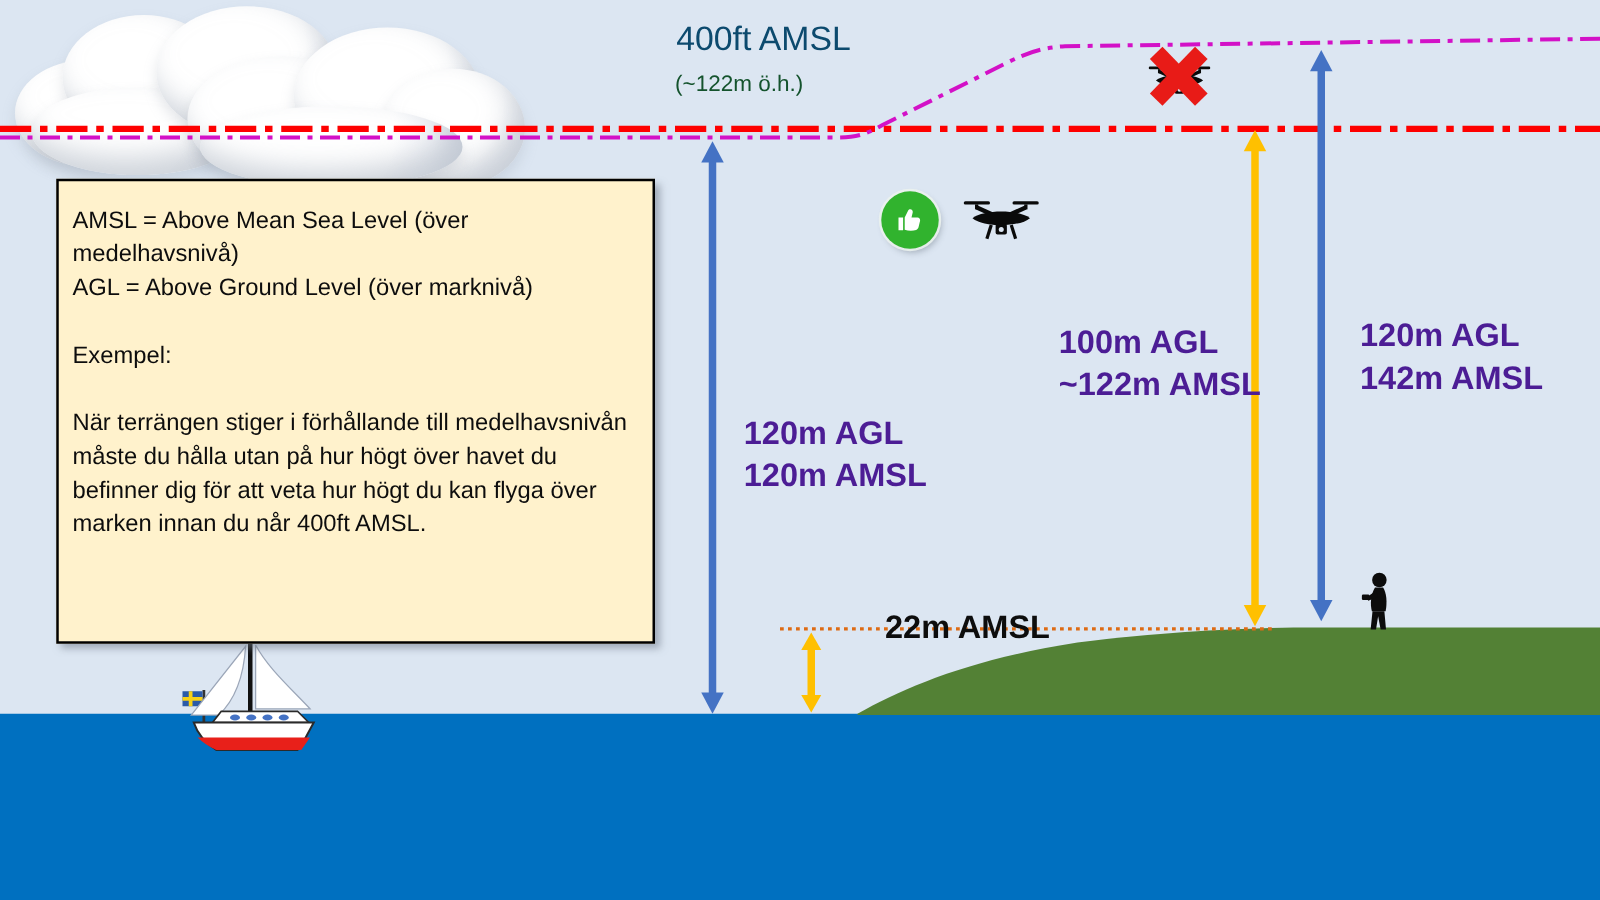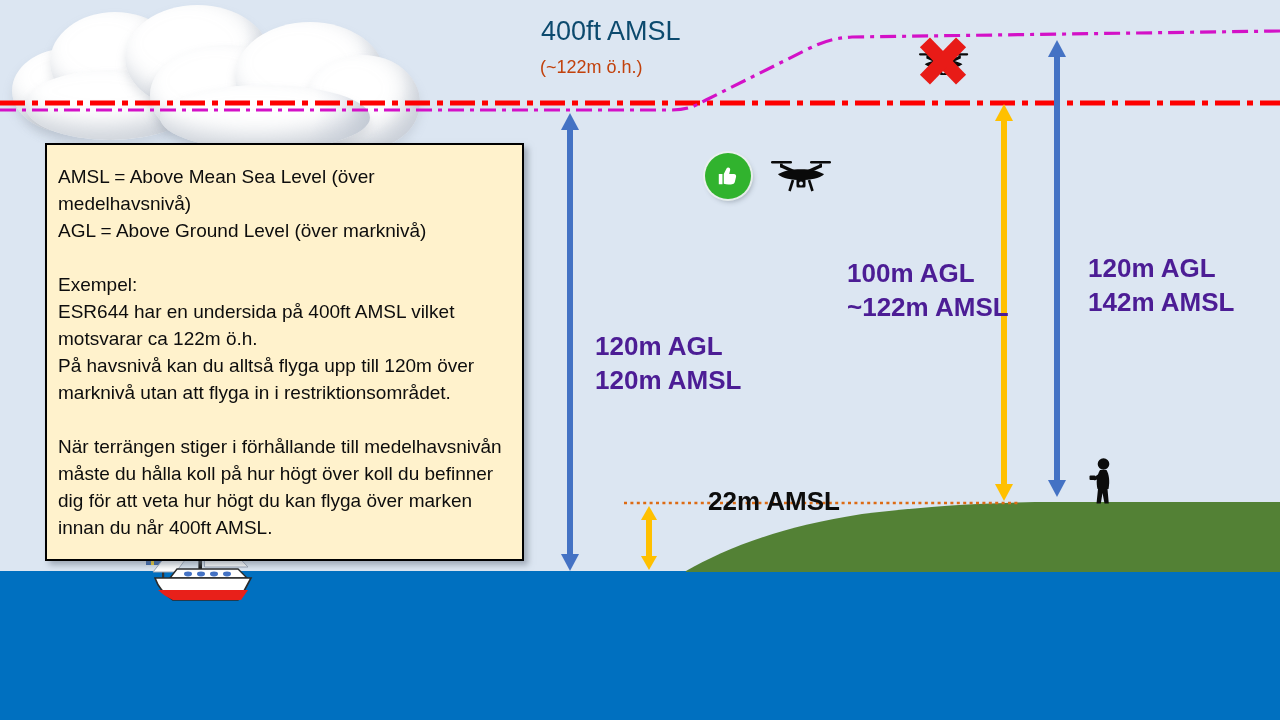--- a/index.html
+++ b/index.html
@@ -27,21 +27,21 @@
   }
   #infobox p{margin:0;white-space:pre-line;}
   #infobox p + p{margin-top:0;}
   #infobox .gap{margin-top:27px;}
   
   .alt-label{
     white-space:pre-line;font-weight:bold;font-size:26px;line-height:34px;
     color:#4c1d95;letter-spacing:0px;
   }
   #ceiling-title{left:541px;top:16px;font-size:27px;color:#0c4a6e;}
-  #ceiling-sub{left:540px;top:57px;font-size:18px;color:#c2410c;}
+  #ceiling-sub{left:540px;top:57px;font-size:18px;color:#14532d;}
   #label-sea{left:595px;top:329px;}
   #label-mid{left:847px;top:256px;}
   #label-high{left:1088px;top:251px;}
   #label-hill{left:708px;top:486px;font-weight:bold;font-size:26px;color:#0d0d0d;}
   
   #thumbs-up{
     left:705px;top:153px;width:46px;height:46px;border-radius:50%;
     background:#31b32e;box-shadow:0 0 0 2px rgba(235,242,238,.9), 2px 3px 5px rgba(100,110,125,.45);
     display:flex;align-items:center;justify-content:center;
   }
@@ -171,16 +171,14 @@
 <div class="abs alt-label" id="label-mid">100m AGL
 ~122m AMSL</div>
 <div class="abs alt-label" id="label-high">120m AGL
 142m AMSL</div>
 <div class="abs" id="label-hill">22m AMSL</div>
 
 <div class="abs" id="infobox">
   <p>AMSL = Above Mean Sea Level (över medelhavsnivå)
 AGL = Above Ground Level (över marknivå)</p>
   <p class="gap">Exempel:</p>
-  <p>ESR644 har en undersida på 400ft AMSL vilket motsvarar ca 122m ö.h.
-På havsnivå kan du alltså flyga upp till 120m över marknivå utan att flyga in i restriktionsområdet.</p>
-  <p class="gap">När terrängen stiger i förhållande till medelhavsnivån måste du hålla koll på hur högt över koll du befinner dig för att veta hur högt du kan flyga över marken innan du når 400ft AMSL.</p>
+  <p class="gap">När terrängen stiger i förhållande till medelhavsnivån måste du hålla utan på hur högt över havet du befinner dig för att veta hur högt du kan flyga över marken innan du når 400ft AMSL.</p>
 </div>
 
 </body></html>

